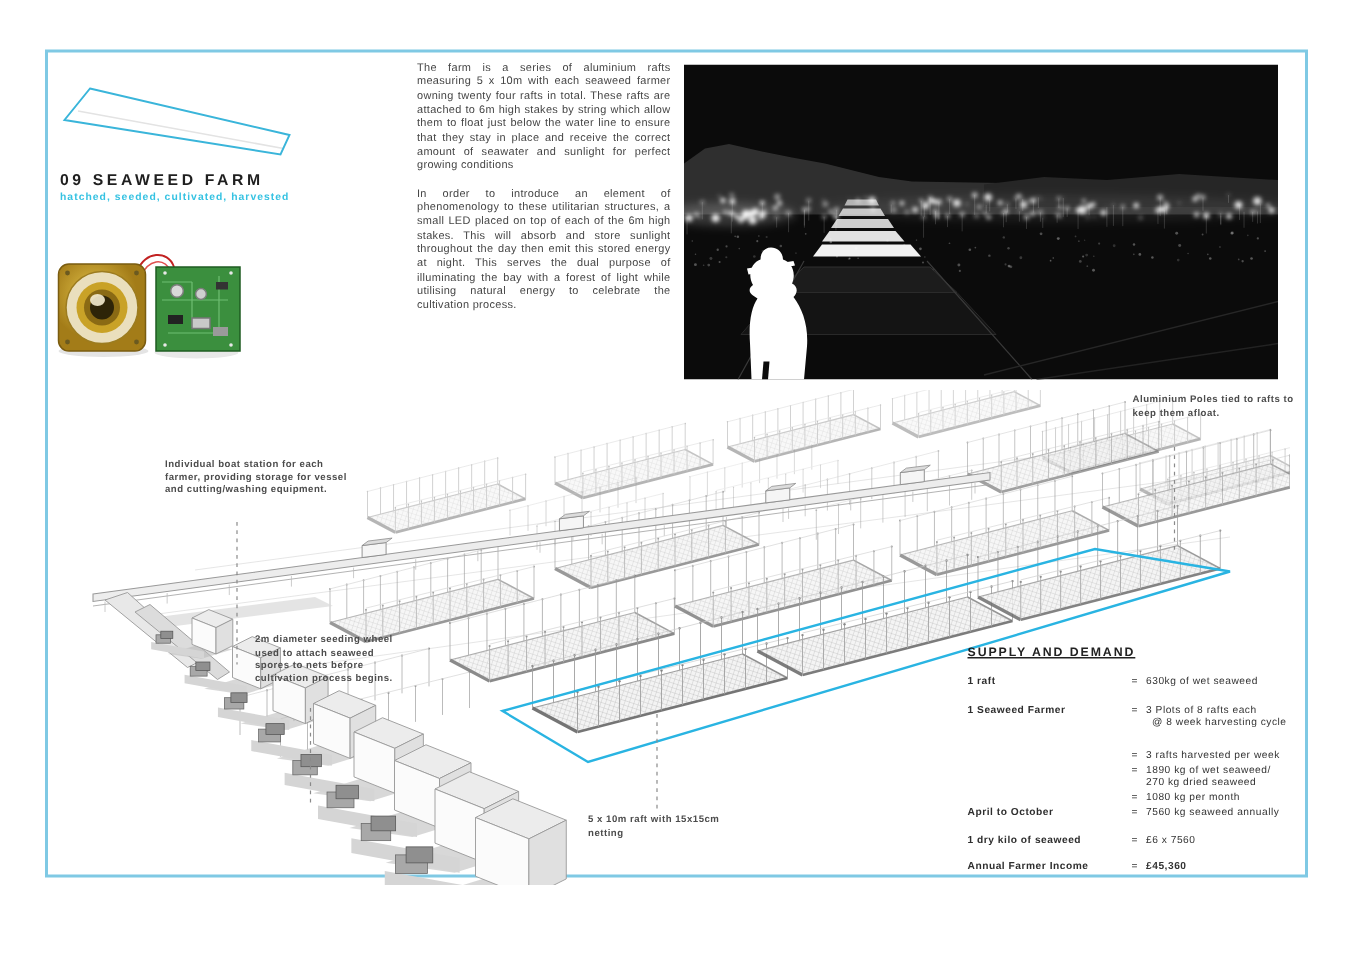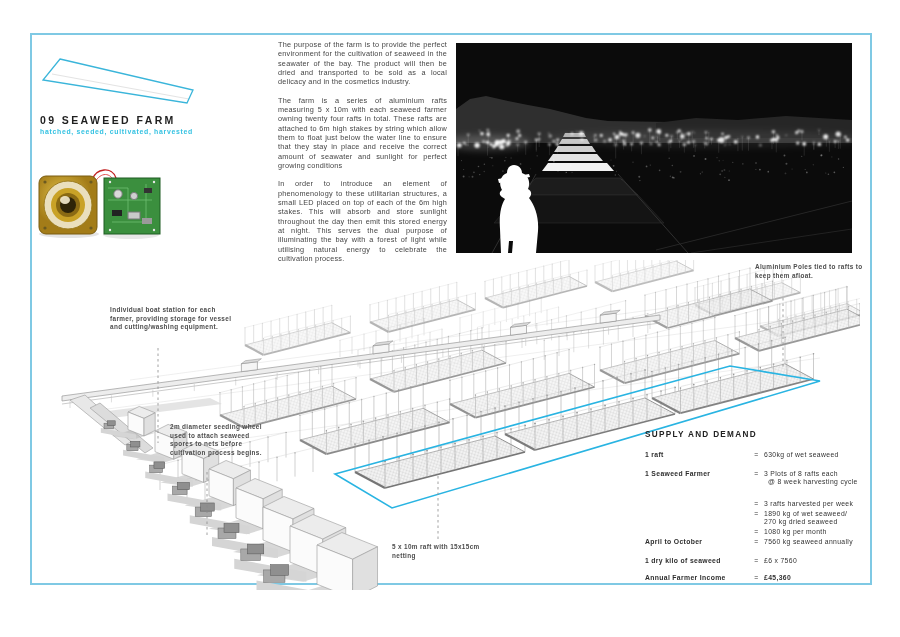--- a/index.html
+++ b/index.html
@@ -16,21 +16,21 @@
          letter-spacing:.22px;text-align:justify;color:#454545;font-weight:500;}
   .intro p{margin:0 0 9px 0;}
   
   .note{font-size:6.4px;font-weight:bold;letter-spacing:.35px;line-height:1.35;color:#4c4c4c;}
   .note-boat{left:110px;top:306px;width:126px;}
   .note-wheel{left:170px;top:423px;width:99px;}
   .note-raft{left:392px;top:543px;width:92px;}
   .note-poles{left:755px;top:263px;width:110px;}
   
   .supply{left:645px;top:430px;width:234px;}
-  .supply-title{font-size:8.2px;font-weight:bold;letter-spacing:1.3px;color:#222;}
+  .supply-title{font-size:8.2px;font-weight:bold;letter-spacing:1.3px;color:#222;text-decoration:underline;}
   .srow{display:grid;grid-template-columns:104px 11px 1fr;column-gap:2px;
         font-size:6.8px;letter-spacing:.35px;line-height:1.28;color:#333;}
   .srow .lab{font-weight:bold;color:#2e2e2e;}
   .srow .eq{text-align:center;}
   .srow .v2{grid-column:3;}
   .srow .v2.indent{padding-left:4px;}
   .mt12{margin-top:12px}.mt10{margin-top:10px}.mt13{margin-top:13px}
   .mt1{margin-top:1px}.mt9{margin-top:9px}
   svg{display:block;}
 </style>
@@ -85,21 +85,20 @@
       <rect x="108" y="24" width="8" height="5" fill="#333"></rect>
       <rect x="106" y="54" width="10" height="6" fill="#9a9a9a"></rect>
       <circle cx="74" cy="18" r="1.2" fill="#e8e8e8"></circle>
         <circle cx="118" cy="18" r="1.2" fill="#e8e8e8"></circle>
       <circle cx="74" cy="66" r="1.2" fill="#e8e8e8"></circle>
         <circle cx="118" cy="66" r="1.2" fill="#e8e8e8"></circle>
     </g>
   </svg>
 
   <div class="abs intro">
-    <p>The purpose of the farm is to provide the perfect environment for the cultivation of seaweed in the seawater of the bay. The product will then be dried and transported to be sold as a local delicacy and in the cosmetics industry.</p>
     <p>The farm is a series of aluminium rafts measuring 5 x 10m with each seaweed farmer owning twenty four rafts in total. These rafts are attached to 6m high stakes by string which allow them to float just below the water line to ensure that they stay in place and receive the correct amount of seawater and sunlight for perfect growing conditions</p>
     <p>In order to introduce an element of phenomenology to these utilitarian structures, a small LED placed on top of each of the 6m high stakes. This will absorb and store sunlight throughout the day then emit this stored energy at night. This serves the dual purpose of illuminating the bay with a forest of light while utilising natural energy to celebrate the cultivation process.</p>
   </div>
 
   <svg id="night" class="abs" style="left:456px;top:43px;" width="396" height="210" viewBox="0 0 396 210">
     <defs>
       <filter id="glow" x="-50%" y="-50%" width="200%" height="200%">
         <feGaussianBlur stdDeviation="1.3"></feGaussianBlur>
       </filter>
       <filter id="glow2" x="-50%" y="-50%" width="200%" height="200%">

